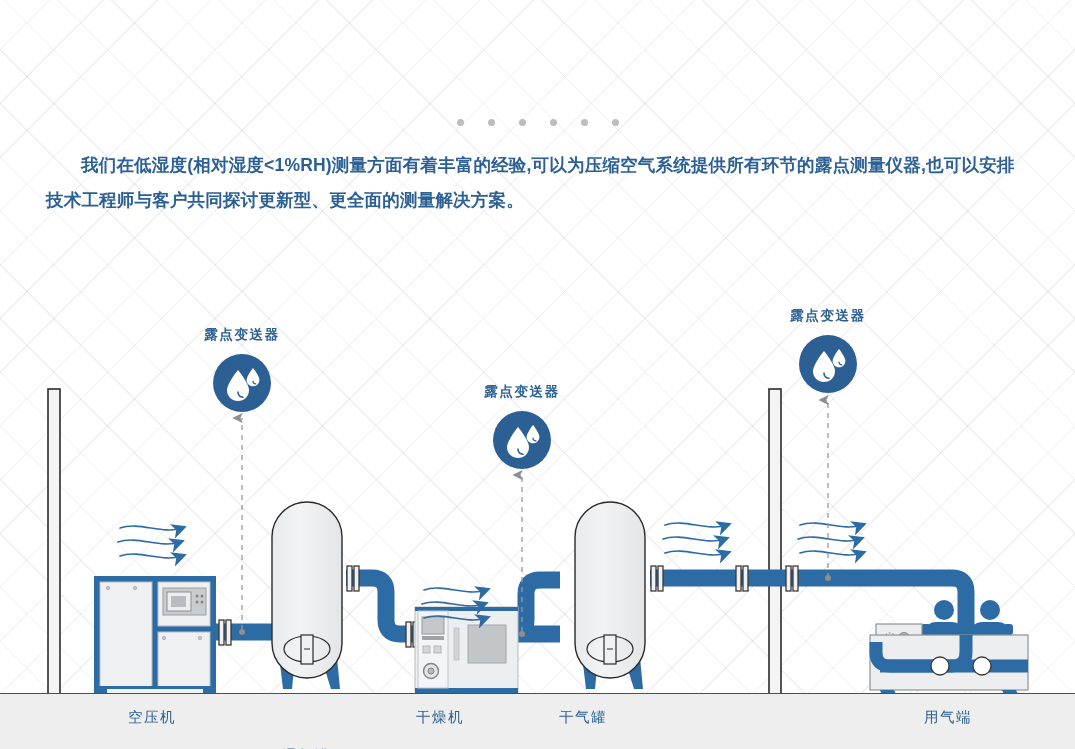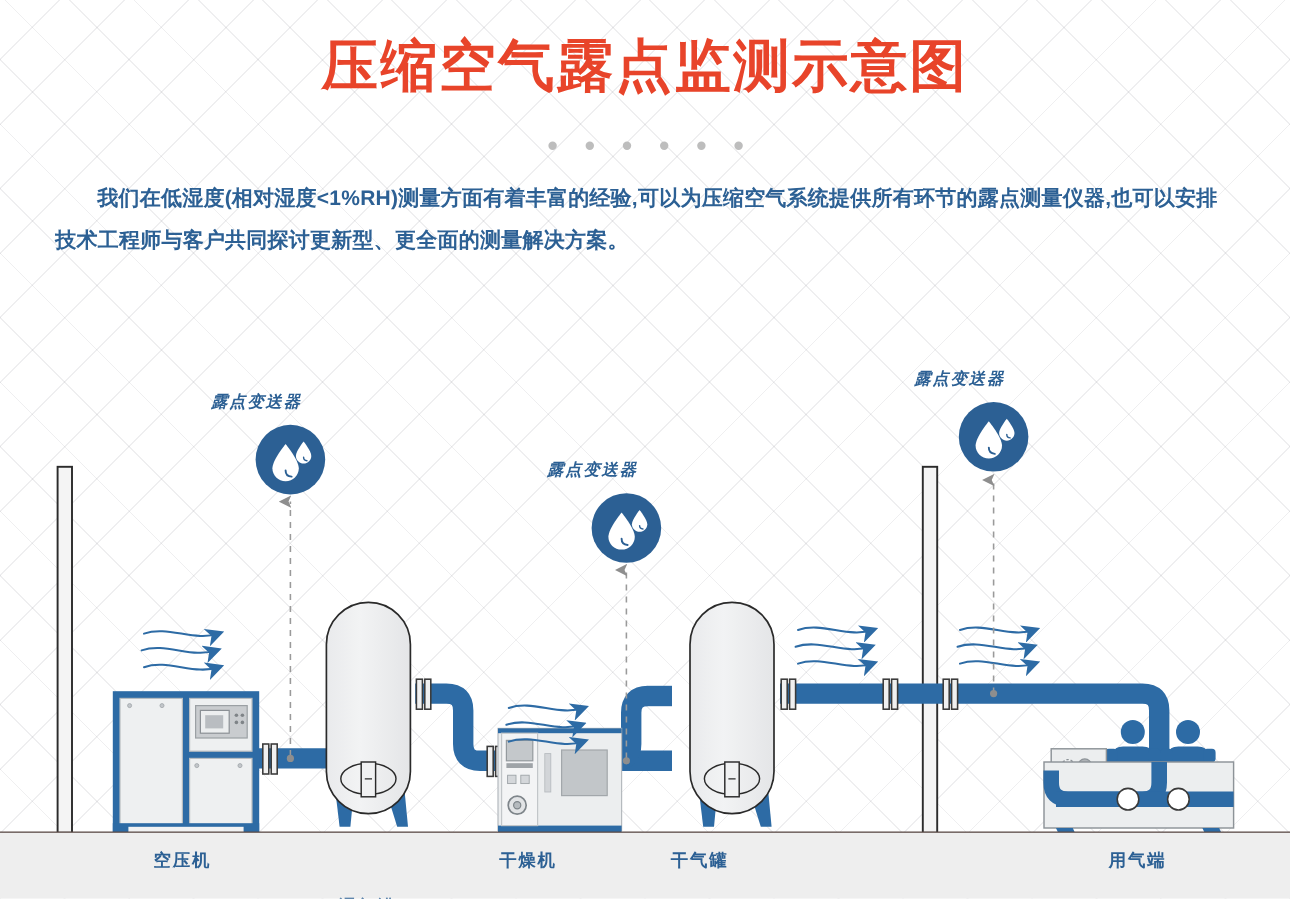--- a/index.html
+++ b/index.html
@@ -51,21 +51,21 @@
   #para1{ top:148px; }
   #para2{ top:228px; }
 
   
   #diagram{
     position:absolute; left:0; top:290px; width:1075px; height:459px;
   }
   #diagram svg{ display:block; }
 
   
-  .transmitter{ position:absolute; text-align:left;font-style:italic; }
+  .transmitter{ position:absolute; text-align:center; }
   .transmitter .tlabel{
     color:#2c6094; font-size:13.5px; font-weight:bold;
     letter-spacing:1.6px; white-space:nowrap; margin-bottom:10px;
   }
   .tcircle{
     width:58px; height:58px; border-radius:50%;
     background:#2c6094; margin:0 auto;
     position:relative;
   }
   .tcircle svg{ position:absolute; left:0; top:0; }
@@ -74,38 +74,37 @@
   #tx2{ left:456px; top:383px; width:132px; }
   #tx3{ left:762px; top:307px; width:132px; }
 
   
   #bottom-band{
     position:absolute; left:0; top:694px; width:1075px; height:55px;
     background:#eeeeee; z-index:3;
   }
   .caption{
     position:absolute; top:708px; z-index:4;
-    color:#2c6094; font-size:14.5px; font-weight:bold;
+    color:#2c6094; font-size:14.5px; font-weight:normal;
     letter-spacing:1.5px; white-space:nowrap;
     text-align:center;
   }
   #cap0{ left:100px; width:104px; }
   #cap1{ left:254px; width:104px;margin-top:38px; }
   #cap2{ left:388px; width:104px; }
   #cap3{ left:531px; width:104px; }
   #cap4{ left:896px; width:104px; }
 </style>
 </head>
 <body>
 
 <div id="bg-pattern"></div>
 
 <div id="page">
 
-  <div id="title">压缩空气露点监测示意图</div>
 
   <div id="dots">
     <i></i><i></i><i></i><i></i><i></i><i></i>
   </div>
 
   <div class="para" id="para1">我们在低湿度(相对湿度&lt;1%RH)测量方面有着丰富的经验,可以为压缩空气系统提供所有环节的露点测量仪器,也可以安排技术工程师与客户共同探讨更新型、更全面的测量解决方案。</div>
 
   <div id="diagram">
     <svg width="1075" height="459" viewBox="0 0 1075 459" xmlns="http://www.w3.org/2000/svg">
       <defs>

